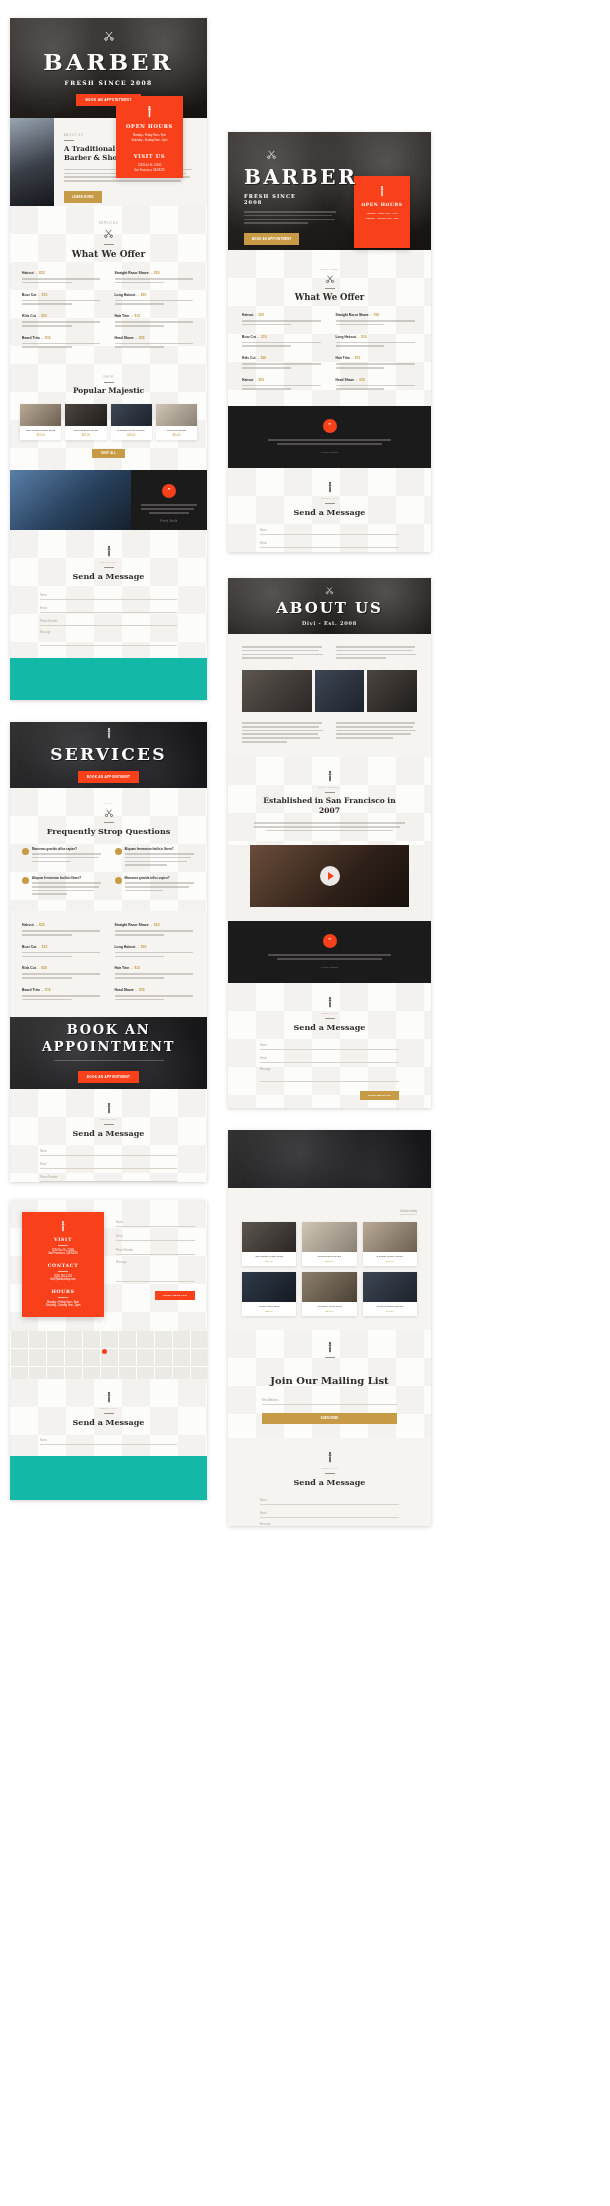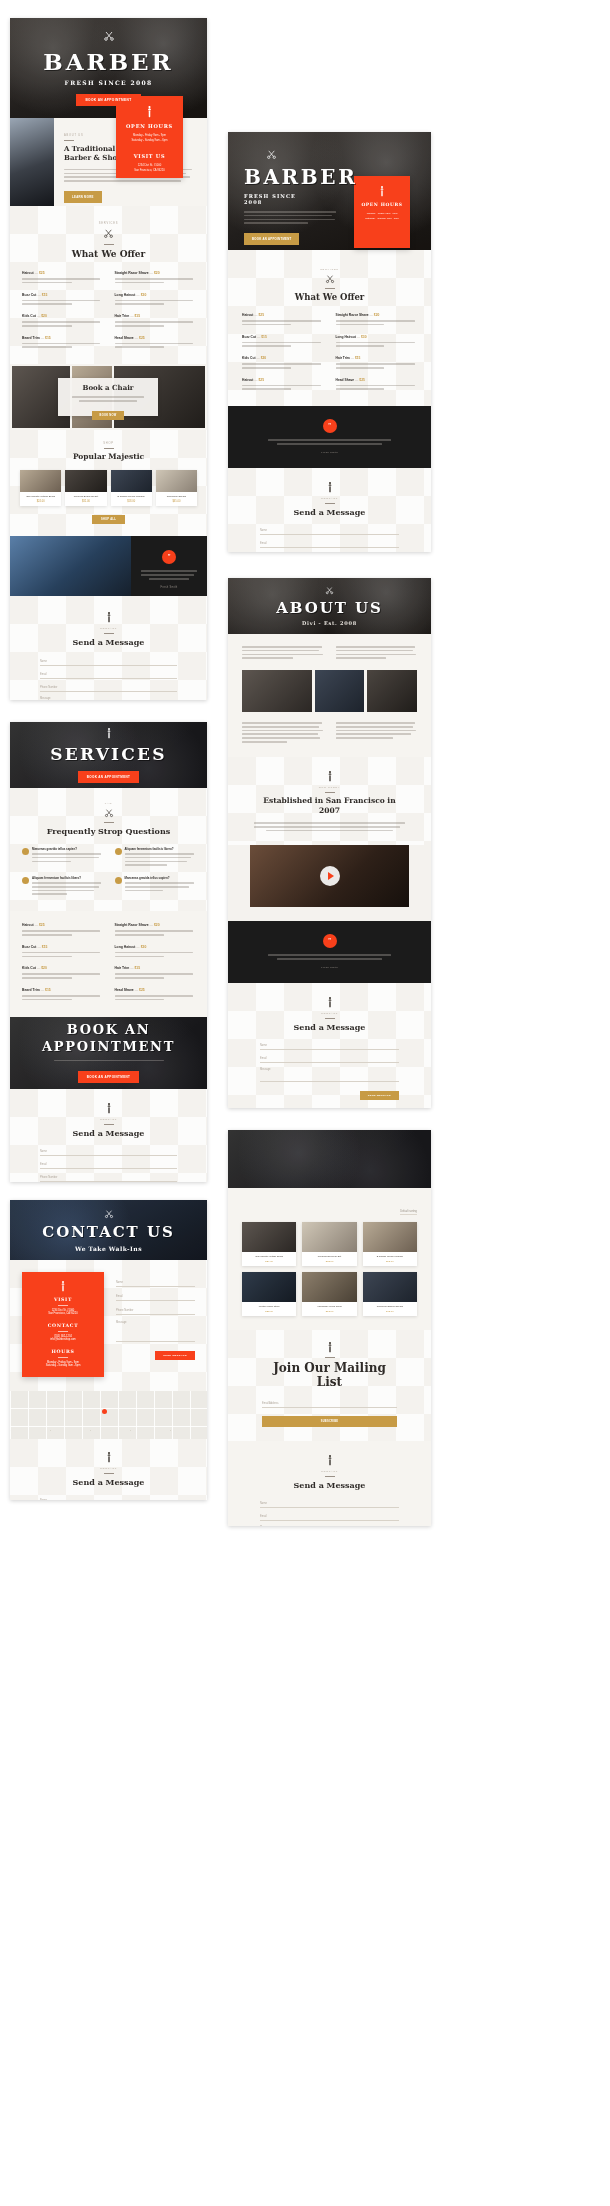--- a/index.html
+++ b/index.html
@@ -301,33 +301,20 @@
         <div class="svc">
           <div style="font-size:3.4px;"><span class="svc-name">Head Shave</span><span style="color:#bdb3a7;"> — </span><span class="svc-price">$25</span></div>
           <div style="margin-top:3px;">
               <div class="lorem lorem-line" style="width:97%"></div>
               <div class="lorem lorem-line" style="width:62%"></div>
             </div>
         </div>
       </div>
     </div>
 
-    <div style="position:relative; height:66px; display:flex; gap:2px; padding:2px; background:#f6f4f0;">
-      <div class="img-a" style="width:58px;"></div>
-      <div class="img-b" style="width:40px;"></div>
-      <div class="img-g" style="flex:1;"></div>
-      <div style="position:absolute; left:48px; top:14px; width:100px; height:38px; background:rgba(246,244,240,.96); text-align:center; padding-top:5px; box-shadow:0 1px 4px rgba(0,0,0,.15);">
-        <div class="sec-title" style="font-size:7px;">Book a Chair</div>
-        <div style="margin:4px 14px 0; color:#6d6459;">
-            <div class="lorem lorem-line" style="width:100%"></div>
-            <div class="lorem lorem-line" style="width:80%; margin:0 auto;"></div>
-          </div>
-        <div class="btn-gold" style="font-size:2.6px; padding:3px 8px; margin-top:5px;">BOOK NOW</div>
-      </div>
-    </div>
 
     <div class="diamond-bg" style="padding:12px 10px 12px;">
       <div class="eyebrow" style="font-size:2.6px;">SHOP</div>
       <div class="rule" style="margin-top:3px;"></div>
       <div class="sec-title" style="font-size:7.5px; margin-top:3px;">Popular Majestic</div>
       <div style="display:grid; grid-template-columns:repeat(4,1fr); gap:4px; margin-top:9px;">
         <div class="prod-card">
           <div class="prod-img img-b" style="height:22px;"></div>
           <div style="padding:3px 2px; text-align:center;">
             <div style="font-size:2.4px; color:#4a443d; line-height:1.3;">Old Majestic Vintage Brush</div>
@@ -570,33 +557,20 @@
             <span style="font-size:2.6px;">Phone Number</span>
           </div>
 
       </div>
     </div>
 
   </div>
 
   <div class="page" style="left:10px; top:1200px; width:197px; height:300px;">
 
-    <div class="hero photo-blue" style="height:60px;">
-      <div class="photo"></div>
-      <div class="hero-inner">
-        <svg class="scissors-ico" width="10" height="10" viewBox="0 0 24 24" fill="none" stroke="currentColor" stroke-width="1.6">
-          <circle cx="6" cy="18" r="2.6"></circle>
-            <circle cx="18" cy="18" r="2.6"></circle>
-          <line x1="7.8" y1="16.2" x2="18" y2="4"></line>
-            <line x1="16.2" y1="16.2" x2="6" y2="4"></line>
-        </svg>
-        <div class="display-title" style="font-size:15px; margin-top:4px;">CONTACT US</div>
-        <div style="font-family:'DejaVu Serif',serif; color:#fff; font-size:6px; font-weight:700; letter-spacing:.08em; margin-top:4px;">We Take Walk-Ins</div>
-      </div>
-    </div>
 
     <div class="diamond-bg" style="padding:12px 12px 14px; display:flex; gap:12px;">
       <div class="orange-card" style="width:82px; padding:9px 6px 10px;">
         <svg class="razor-ico" width="6" height="11" viewBox="0 0 10 22" fill="#ffffff">
           <rect x="3.4" y="0" width="3.2" height="5" rx="1"></rect>
             <rect x="2.4" y="5.6" width="5.2" height="2" rx="0.6"></rect>
             <rect x="3.6" y="8.4" width="2.8" height="12" rx="1"></rect>
         </svg>
         <div class="oc-title" style="font-size:4.6px; margin-top:5px;">VISIT</div>
         <div class="rule" style="background:rgba(255,255,255,.65);"></div>
@@ -957,21 +931,21 @@
       </div>
     </div>
 
     <div class="diamond-bg" style="padding:12px 34px 14px; text-align:center;">
       <svg class="razor-ico" width="6" height="11" viewBox="0 0 10 22" fill="#3a342e">
         <rect x="3.4" y="0" width="3.2" height="5" rx="1"></rect>
           <rect x="2.4" y="5.6" width="5.2" height="2" rx="0.6"></rect>
           <rect x="3.6" y="8.4" width="2.8" height="12" rx="1"></rect>
       </svg>
       <div class="rule" style="margin-top:4px;"></div>
-      <div class="sec-title" style="font-size:12px; margin-top:3px;">Join Our Mailing List</div>
+      <div class="sec-title" style="font-size:10px; margin-top:17px;">Join Our Mailing List</div>
       <div class="field" style="height:10px; margin-top:9px;">
           <span style="font-size:2.6px;">Email Address</span>
         </div>
       <div class="btn-gold" style="font-size:2.6px; padding:4px 0; margin-top:7px; width:100%;">SUBSCRIBE</div>
     </div>
 
     <div class="plain-bg" style="padding:14px 32px 12px;">
       <div style="text-align:center;">
         <svg class="razor-ico" width="6" height="11" viewBox="0 0 10 22" fill="#3a342e">
           <rect x="3.4" y="0" width="3.2" height="5" rx="1"></rect>

